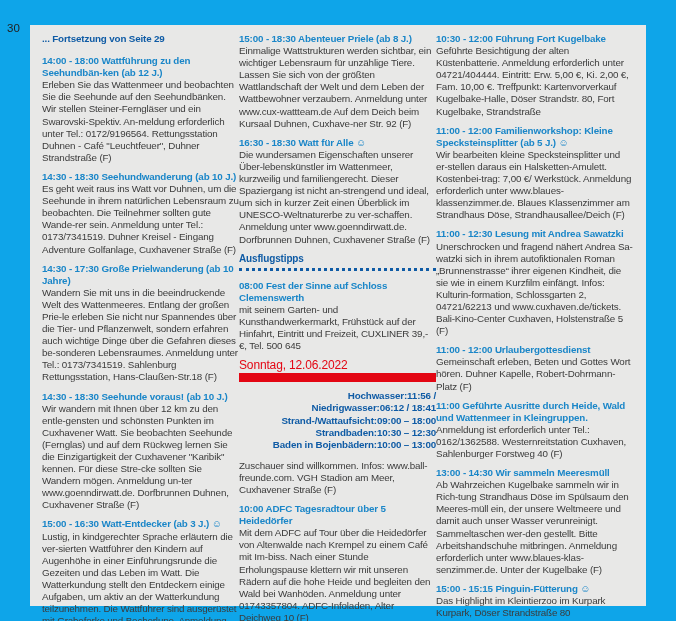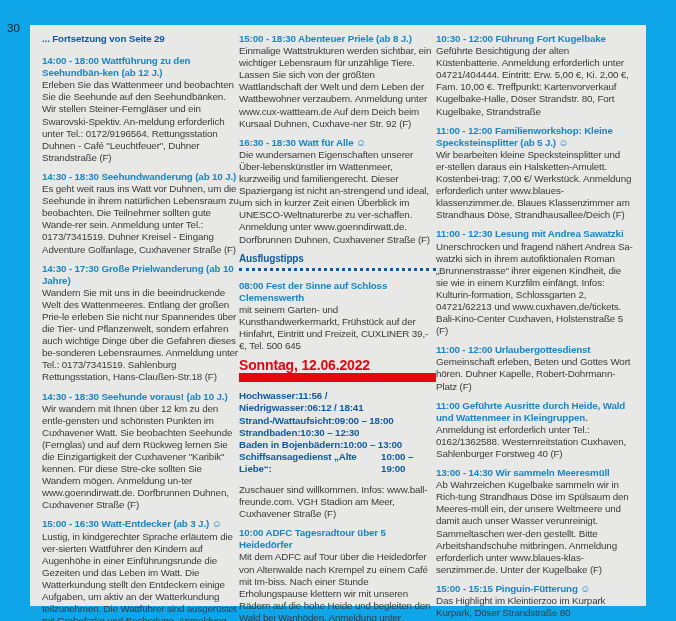--- a/index.html
+++ b/index.html
@@ -9,24 +9,24 @@
   .graybox{position:absolute;left:30px;top:25px;width:616px;height:581px;background:#e8e8e7;
            box-sizing:border-box;padding:8px 13px 8px 12px;display:flex;}
   .col{flex:1;min-width:0;font-size:9.8px;line-height:12.1px;color:#3b3b3b;letter-spacing:-0.15px;}
   .continuation{color:#0f5ba5;font-weight:700;margin-bottom:10px;}
   .event{margin-bottom:7px;}
   .event-title{color:#1a86c8;font-weight:700;}
   .event-body{color:#3b3b3b;}
   .smiley{color:#1a86c8;font-weight:700;}
   .section-heading{color:#0f5ba5;font-weight:700;font-size:10px;border-bottom:3px dotted #0f5ba5;
                    padding-bottom:3px;margin:2px 0 9px 0;}
-  .day-header{color:#e30613;font-weight:700;font-size:14px;}
+  .day-header{color:#e30613;font-weight:400;font-size:12px;}
   .red-bar{height:9px;background:#e30613;margin:2px 0 8px 0;}
   .tide-table{margin-bottom:9px;}
-  .tide-row{display:flex;justify-content:flex-start;font-weight:700;color:#0f5ba5;}
+  .tide-row{display:flex;justify-content:flex-end;font-weight:700;color:#0f5ba5;}
 </style>
 </head>
 <body>
 
 <div class="sheet">
   <div class="pageno">30</div>
 
   <div class="graybox">
 
     <div class="col">
@@ -95,24 +95,20 @@
           <span class="tide-value">09:00 – 18:00</span>
         </div>
         <div class="tide-row">
           <span class="tide-label">Strandbaden:</span>
           <span class="tide-value">10:30 – 12:30</span>
         </div>
         <div class="tide-row">
           <span class="tide-label">Baden in Bojenbädern:</span>
           <span class="tide-value">10:00 – 13:00</span>
         </div>
-        <div class="tide-row">
-          <span class="tide-label">Schiffsansagedienst „Alte Liebe“:</span>
-          <span class="tide-value">10:00 – 19:00</span>
-        </div>
       </div>
 
       <div class="event">
         <div class="event-body">Zuschauer sind willkommen. Infos: www.ball-freunde.com. VGH Stadion am Meer, Cuxhavener Straße (F)</div>
       </div>
 
       <div class="event">
         <div class="event-title"><span>10:00 ADFC Tagesradtour über 5 Heidedörfer</span></div>
         <div class="event-body">Mit dem ADFC auf Tour über die Heidedörfer von Altenwalde nach Krempel zu einem Café mit Im-biss. Nach einer Stunde Erholungspause klettern wir mit unseren Rädern auf die hohe Heide und begleiten den Wald bei Wanhöden. Anmeldung unter 01743357804. ADFC-Infoladen, Alter Deichweg 10 (F)</div>
       </div>

